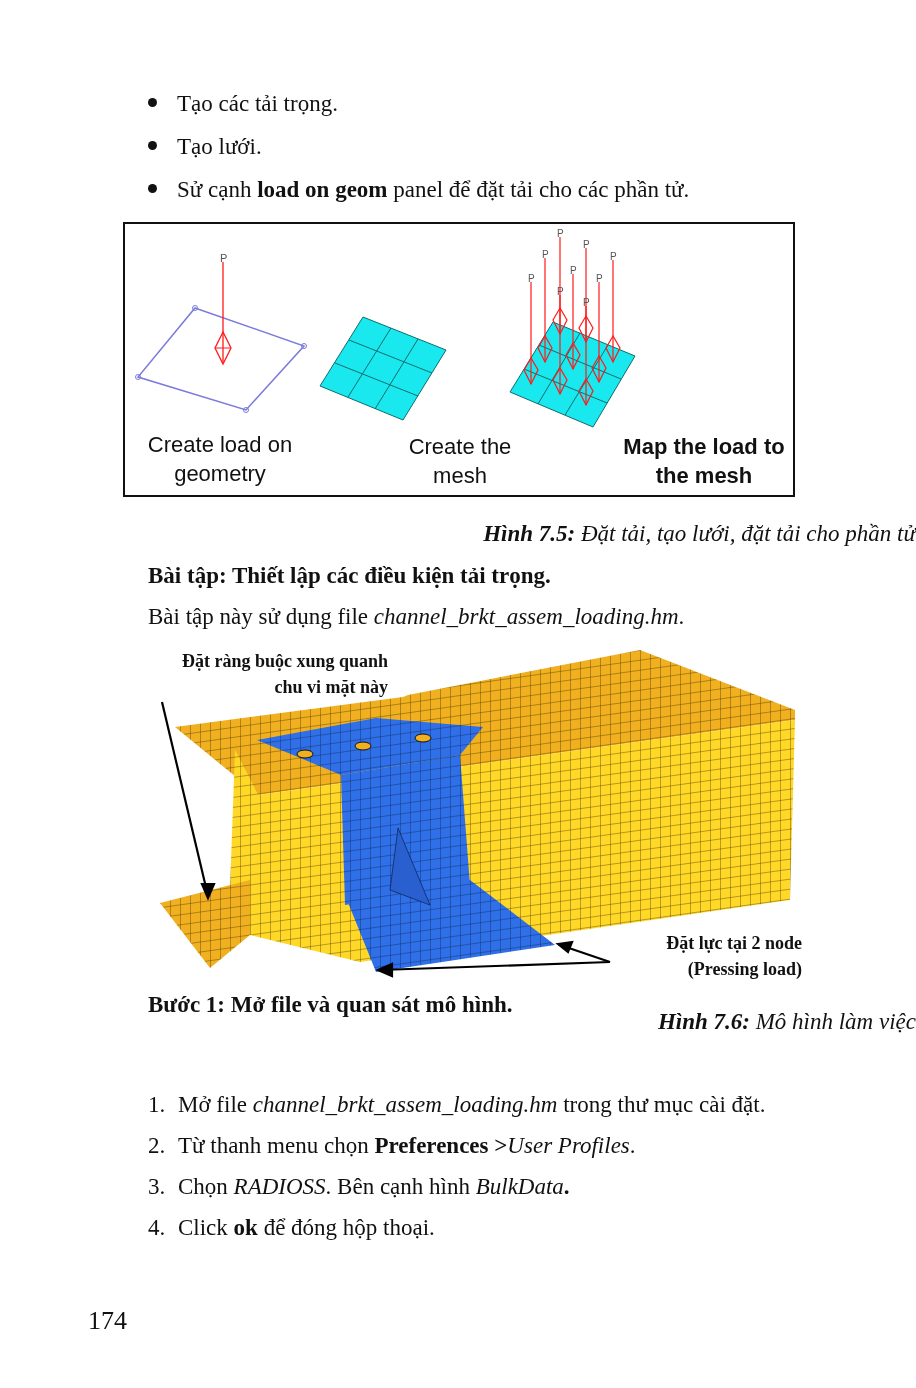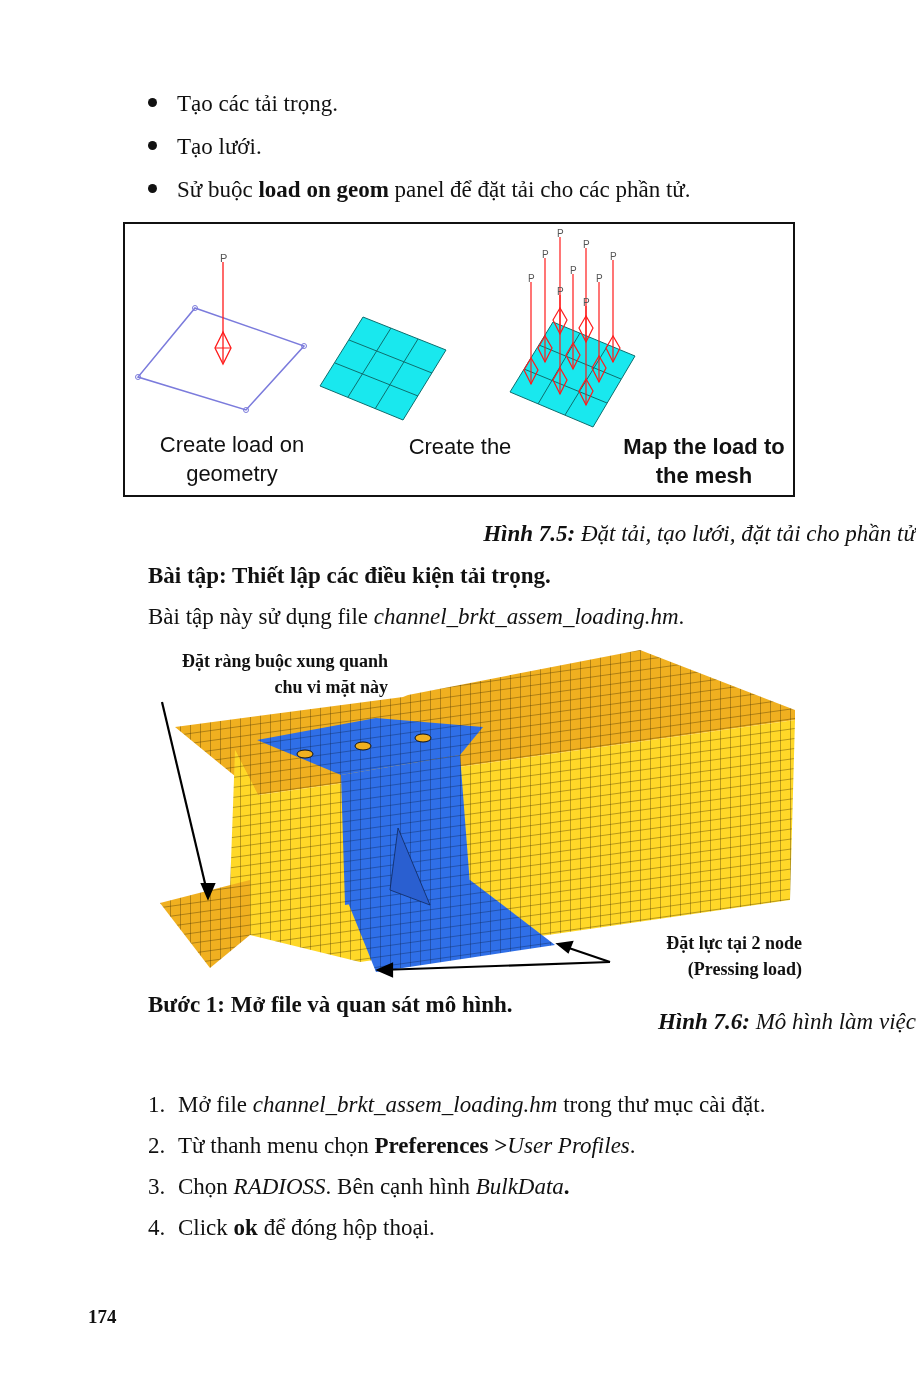--- a/index.html
+++ b/index.html
@@ -14,33 +14,33 @@
     .fig-box { position: absolute; left: 123px; top: 222px; width: 672px; height: 275px;
                border: 2px solid #111; box-sizing: border-box; background: #fff; }
     .fig-label { position: absolute; font-family: "Liberation Sans", "DejaVu Sans", sans-serif;
                  font-size: 22px; line-height: 29px; text-align: center; color: #111; }
     .caption { position: absolute; left: 0; width: 916px; text-align: right; font-size: 23px; font-style: italic; }
     .heading { position: absolute; left: 148px; font-size: 23px; font-weight: bold; white-space: nowrap; }
     .para { position: absolute; left: 148px; font-size: 23px; white-space: nowrap; }
     .step { position: absolute; left: 148px; font-size: 23px; white-space: nowrap; }
     .step .num { display: inline-block; width: 30px; }
     .annot { position: absolute; font-size: 18px; font-weight: bold; text-align: right; line-height: 26px; }
-    .page-num { position: absolute; left: 88px; top: 1306px; font-size: 19px; font-weight: bold; }
+    .page-num { position: absolute; left: 88px; top: 1306px; font-size: 26px; font-weight: normal; }
   </style>
 </head>
 <body>
 
 <div class="bullet-line" style="top:90px">
   <span class="bullet-dot"></span><span>Tạo các tải trọng.</span>
 </div>
 <div class="bullet-line" style="top:133px">
   <span class="bullet-dot"></span><span>Tạo lưới.</span>
 </div>
 <div class="bullet-line" style="top:176px">
-  <span class="bullet-dot"></span><span>Sử buộc </span><b>load on geom</b><span> panel để đặt tải cho các phần tử.</span>
+  <span class="bullet-dot"></span><span>Sử cạnh </span><b>load on geom</b><span> panel để đặt tải cho các phần tử.</span>
 </div>
 
 <div class="fig-box">
   <svg width="672" height="275" viewBox="0 0 672 275" style="position:absolute;left:-2px;top:-2px;">
 
     <g>
       <polygon points="72,86 181,124 123,188 15,155" fill="none" stroke="#7b7bdc" stroke-width="1.5"></polygon>
       <circle cx="72" cy="86" r="2.5" fill="none" stroke="#7b7bdc"></circle>
       <circle cx="181" cy="124" r="2.5" fill="none" stroke="#7b7bdc"></circle>
       <circle cx="123" cy="188" r="2.5" fill="none" stroke="#7b7bdc"></circle>
@@ -91,26 +91,27 @@
           <text x="434" y="15">P</text>
         <text x="434" y="73">P</text>
           <text x="447" y="52">P</text>
           <text x="460" y="26">P</text>
         <text x="460" y="84">P</text>
           <text x="473" y="60">P</text>
           <text x="487" y="38">P</text>
       </g>
     </g>
   </svg>
-  <div class="fig-label" style="left:0;top:206px;width:190px;margin-left:12px;">
+  <div class="fig-label" style="left:0;top:206px;width:190px;">
     <div>Create load on</div>
     <div>geometry</div>
   </div>
   <div class="fig-label" style="left:240px;top:208px;width:190px;">
     <div>Create the</div>
+    <div>mesh</div>
   </div>
   <div class="fig-label" style="left:484px;top:208px;width:190px;font-weight:bold;">
     <div>Map the load to</div>
     <div>the mesh</div>
   </div>
 </div>
 
 <div class="caption" style="top:521px">
   <b>Hình 7.5:</b><span> Đặt tải, tạo lưới, đặt tải cho phần tử</span>
 </div>

